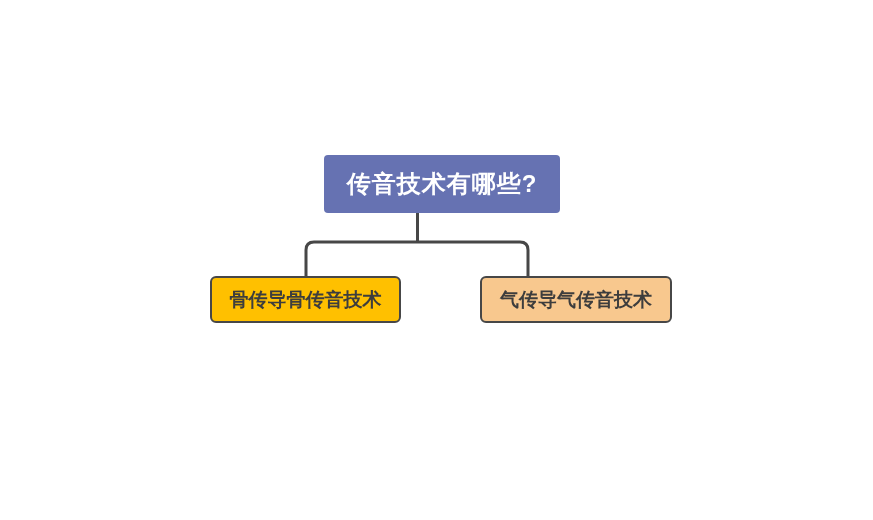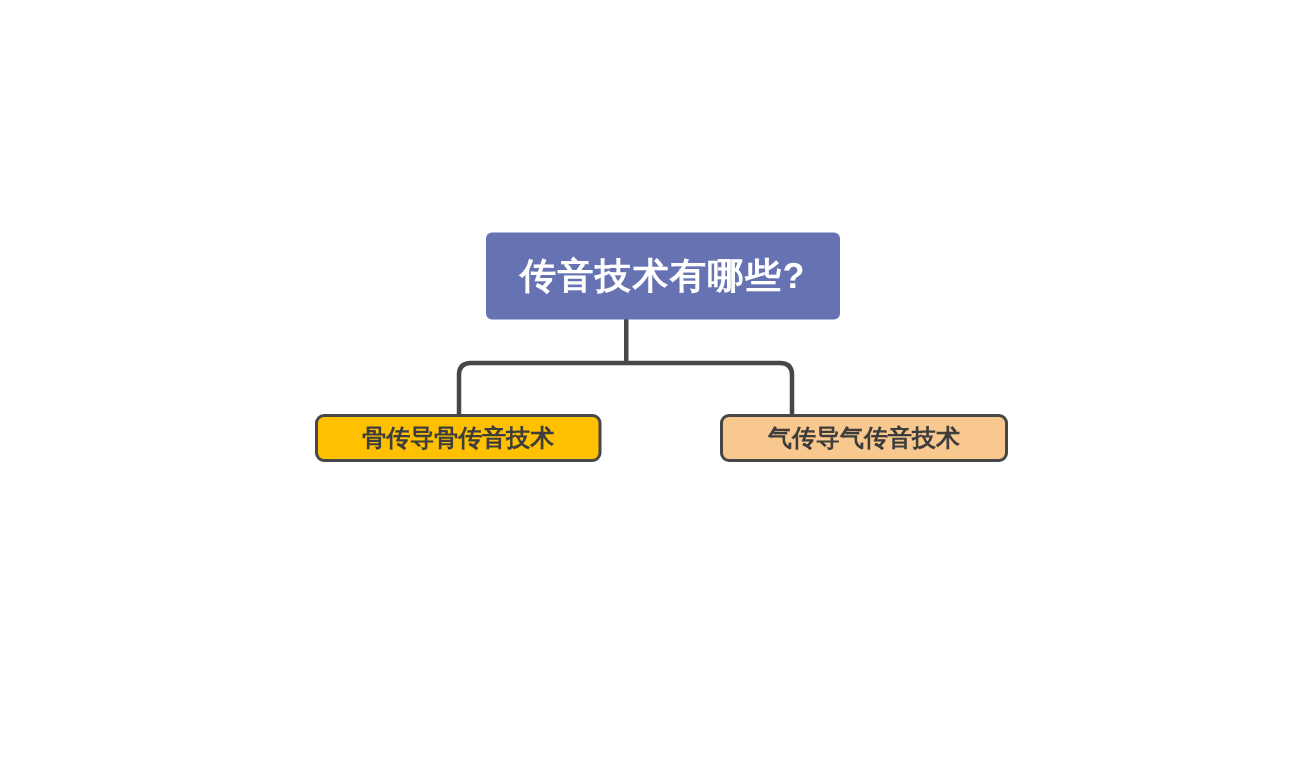--- a/index.html
+++ b/index.html
@@ -32,24 +32,24 @@
     height: 58px;
     background: var(--root-bg, #6672B2);
     color: var(--root-fg, #ffffff);
     border-radius: 4px;
     font-size: 24px;
     letter-spacing: 1px;
     margin-left: 24px;
   }
   .node-child {
     top: 276px;
-    height: 32px;
+    height: 47px;
     border: 2px solid var(--line, #474747);
     border-radius: 6px;
-    font-size: 16px;
+    font-size: 19px;
     color: var(--child-fg, #3D3D3D);
   }
   .node-child-left {
     left: 210px;
     width: 191px;
     background: var(--child0-bg, #FFC000);
   }
   .node-child-right {
     left: 432px;
     width: 192px;

